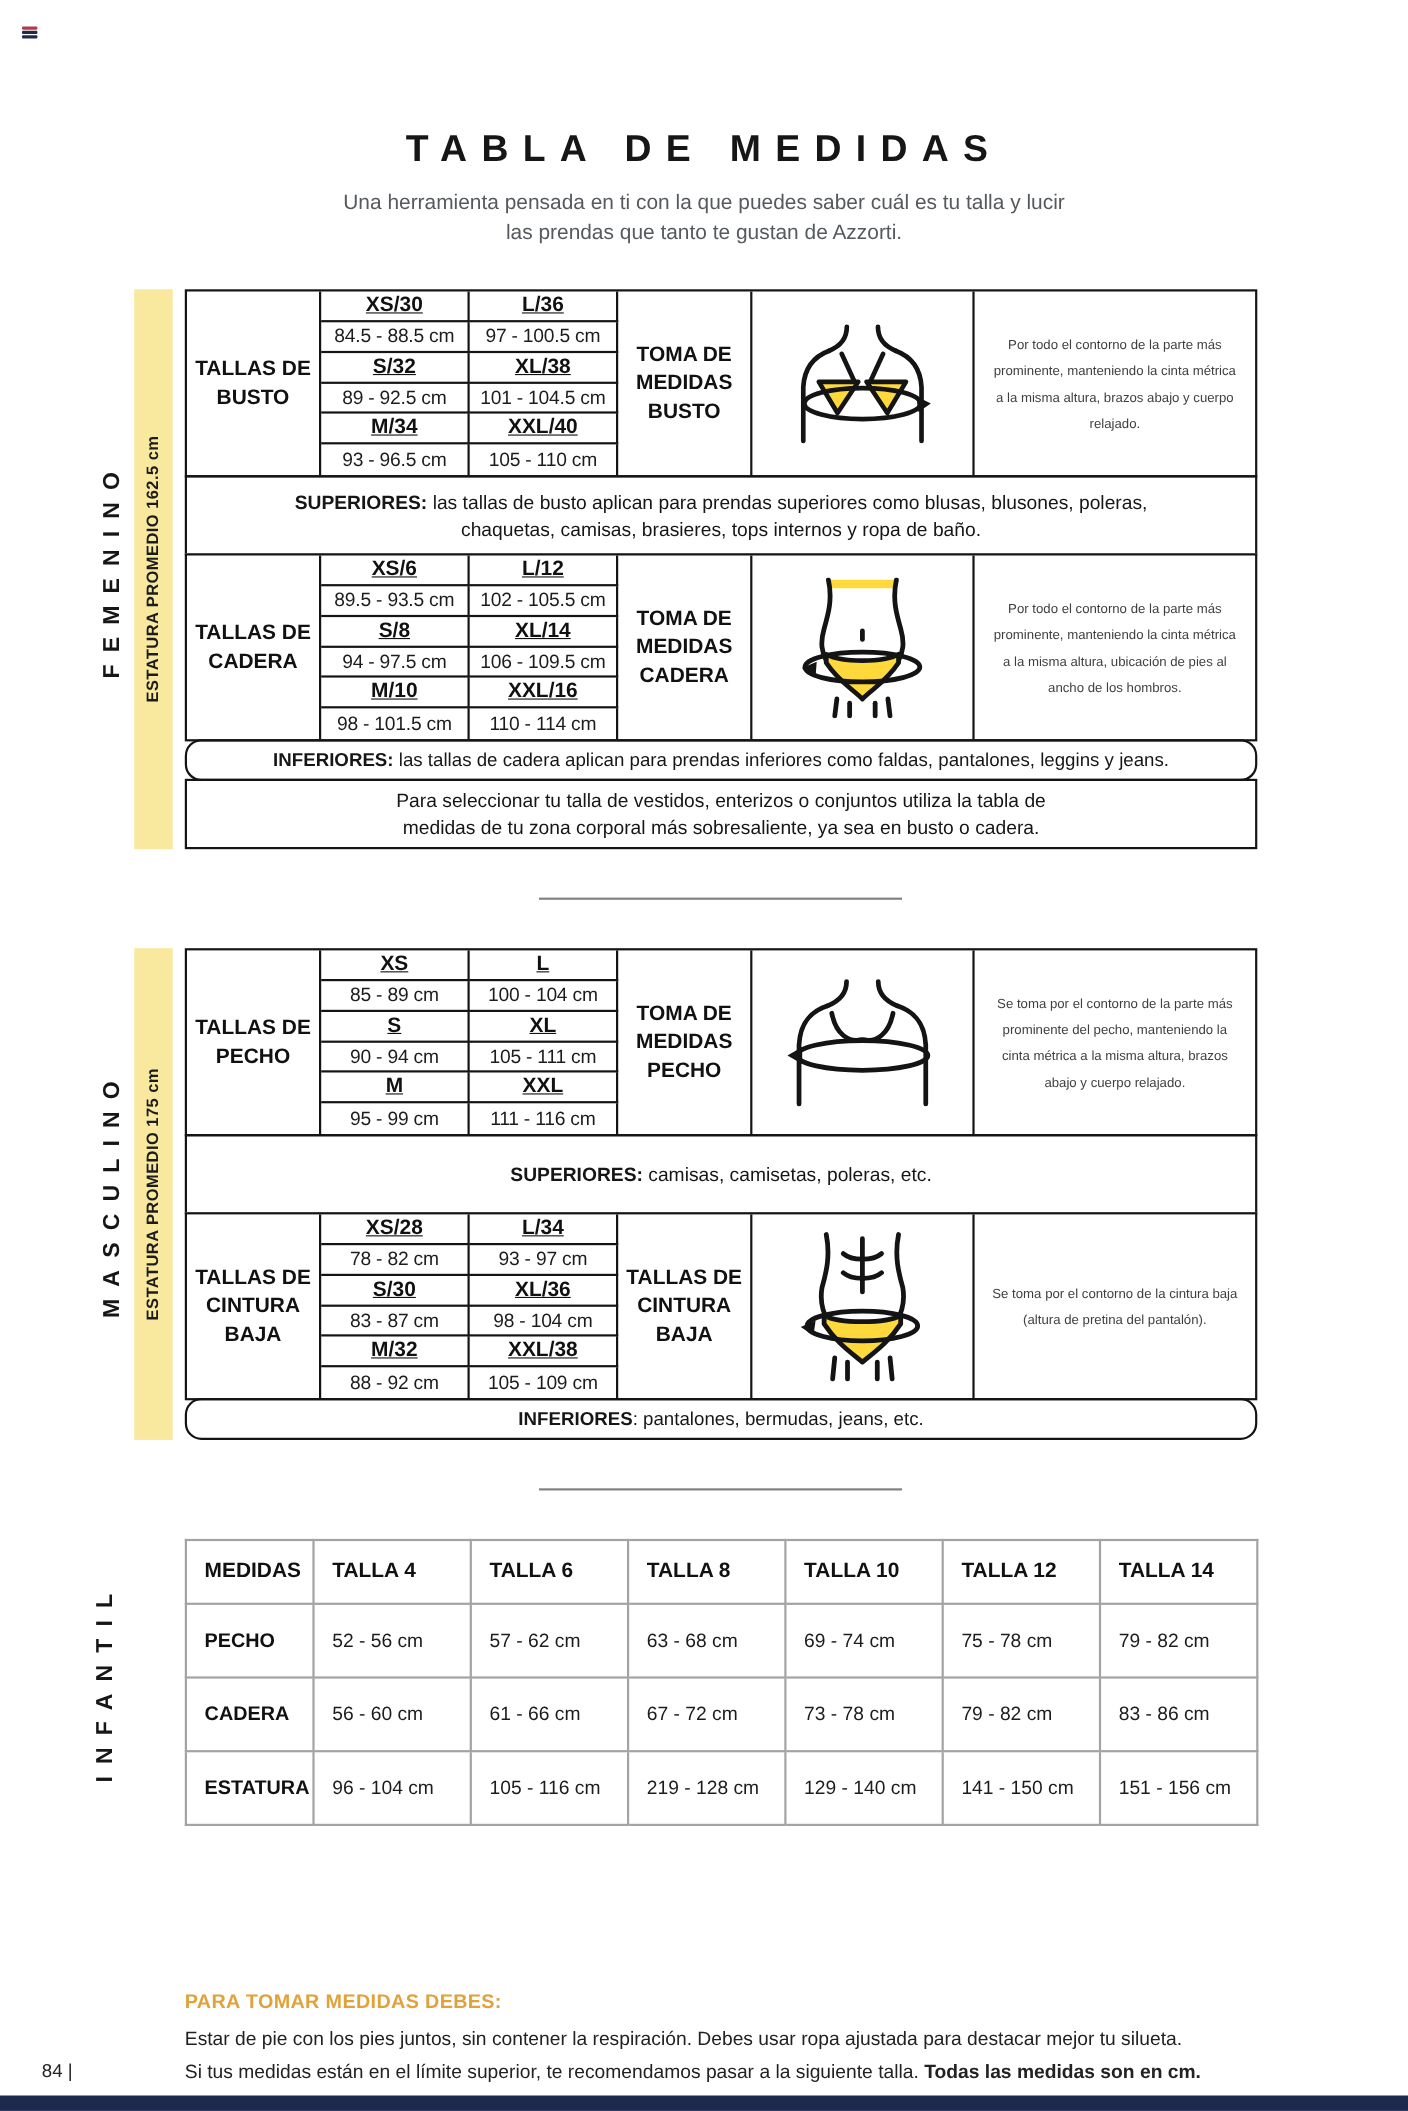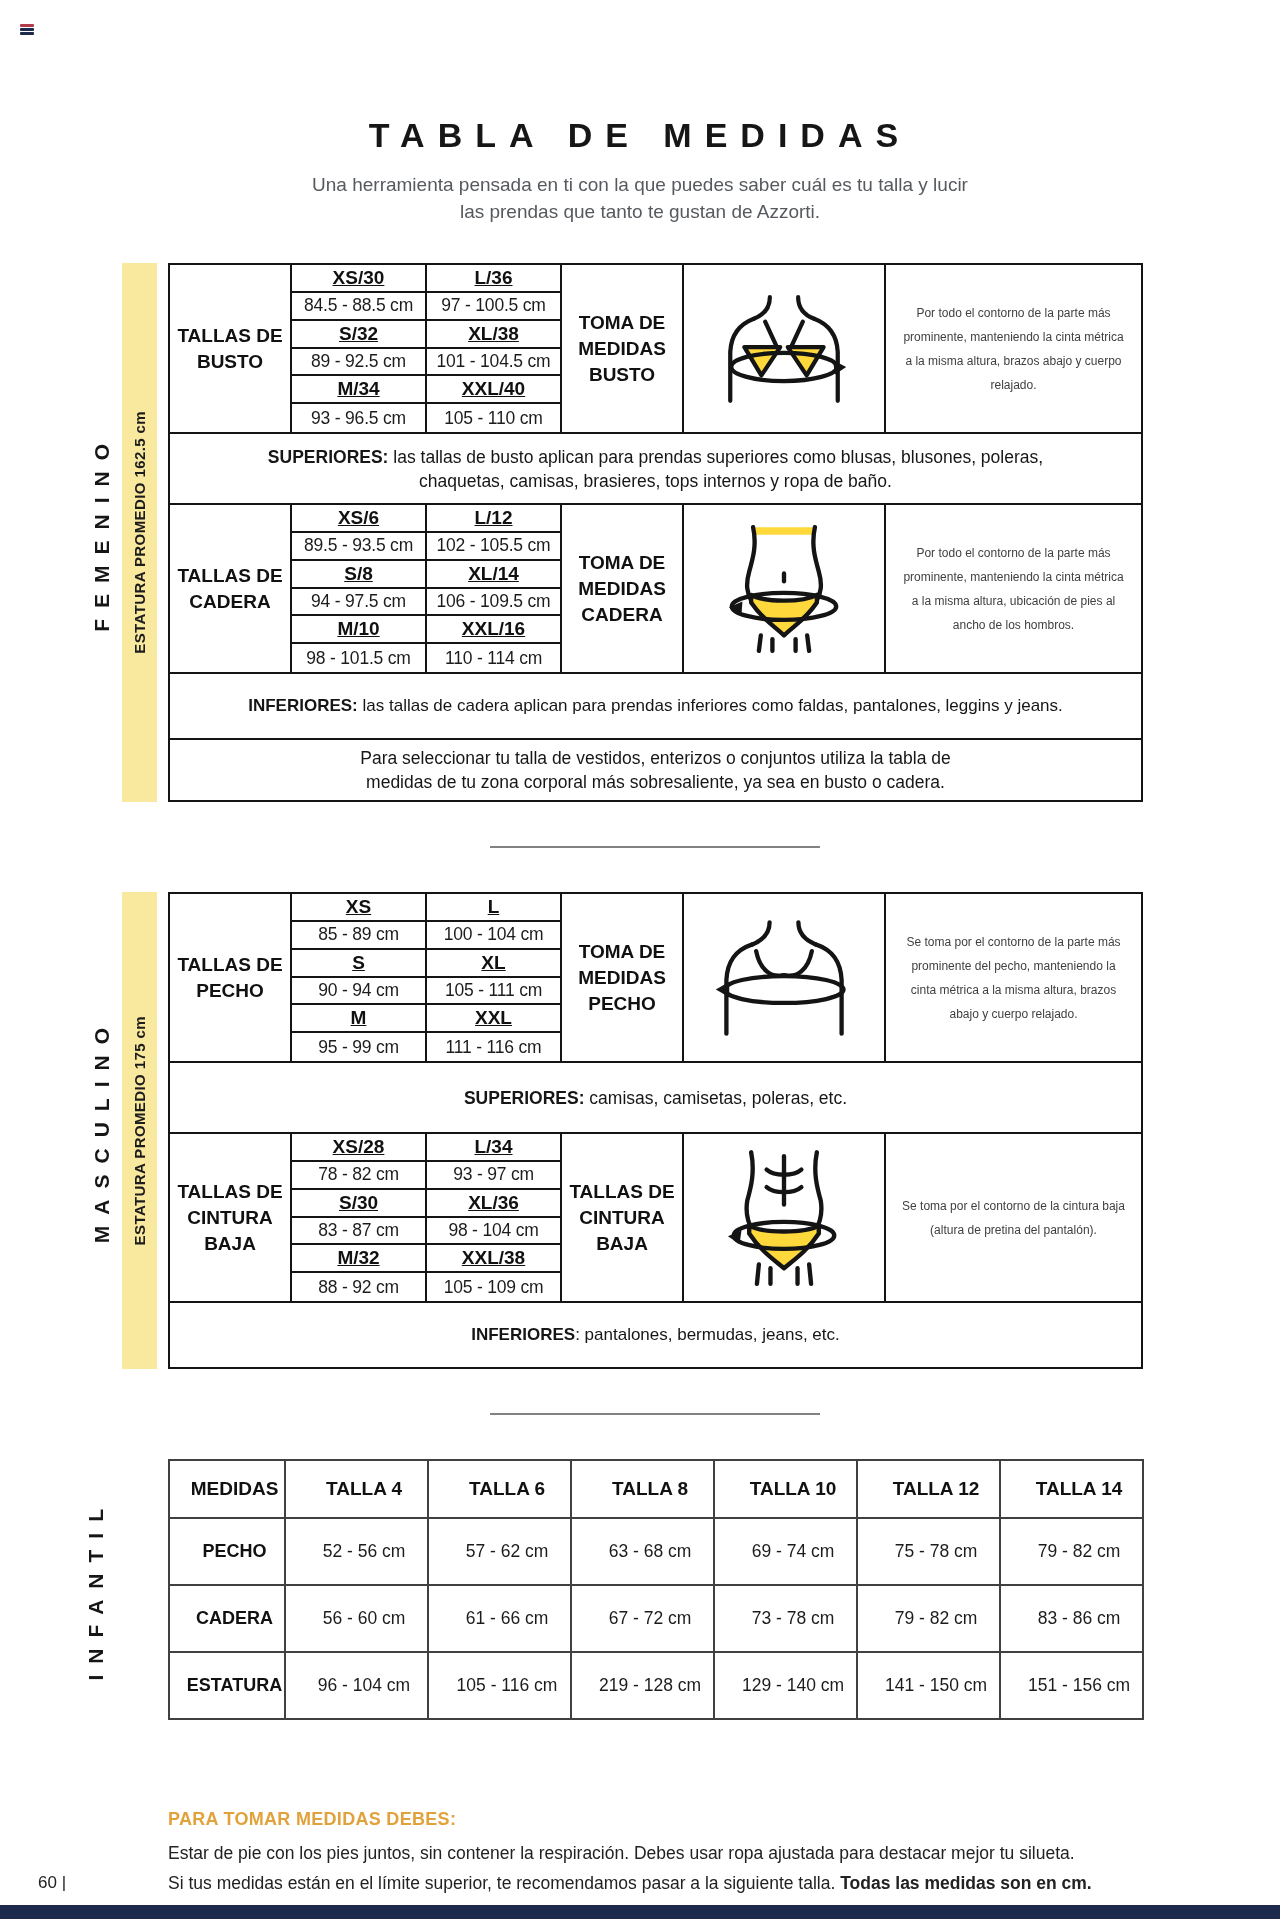--- a/index.html
+++ b/index.html
@@ -46,29 +46,29 @@
   .st-toma{width:122px;flex:0 0 122px;border-right:2px solid #141414;display:flex;align-items:center;justify-content:center;
     text-align:center;font-weight:bold;font-size:19px;line-height:26px;color:#111;padding:0 6px;box-sizing:border-box;}
   .st-icon{width:200px;flex:0 0 200px;border-right:2px solid #141414;display:flex;align-items:center;justify-content:center;}
   .st-desc{flex:1;display:flex;align-items:center;justify-content:center;text-align:center;
     font-size:12px;line-height:24px;color:#3f3f3f;padding:0 16px;}
   
   .note{border:2px solid #141414;box-sizing:border-box;display:flex;align-items:center;justify-content:center;
     text-align:center;font-size:17.5px;line-height:24px;color:#161616;padding:12px 10px;}
   .note b{font-weight:bold;}
   .note-lg{height:73px;}
-  .note-sm{height:68px;font-size:17px;}
+  .note-sm{height:38px;font-size:17px;border-radius:15px;}
   .note-md{height:64px;}
   .note .inner{max-width:800px;}
   .note-md .inner{max-width:600px;}
   
   .divider{width:330px;height:2px;background:#828282;margin:44px 0 44px 490px;}
   
   .kids-table{border-collapse:collapse;width:975px;table-layout:fixed;}
-  .kids-table th,.kids-table td{border:2px solid #404040;text-align:center;box-sizing:border-box;padding-left:16px;}
+  .kids-table th,.kids-table td{border:2px solid #a3a3a3;text-align:left;box-sizing:border-box;padding-left:16px;}
   .kids-table th{height:58px;font-size:19px;font-weight:bold;color:#111;}
   .kids-table td{height:67px;font-size:17.5px;color:#1c1c1c;}
   .kids-table td.row-label{font-weight:bold;font-size:18px;color:#111;}
   .kids-table col.c0{width:116px;}
   .kids-table col.cn{width:143px;}
   
   .footer{position:absolute;left:0;bottom:0;width:1280px;}
   .footer-inner{padding:0 60px 0 168px;}
   .footer-heading{color:#E2A23B;font-weight:bold;font-size:18px;letter-spacing:.3px;margin:0 0 12px 0;}
   .footer-line{font-size:17.5px;color:#222;margin:0 0 7px 0;line-height:23px;}
@@ -348,13 +348,13 @@
 </div>
 
 <div class="footer">
   <div class="footer-inner">
     <p class="footer-heading">PARA TOMAR MEDIDAS DEBES:</p>
     <p class="footer-line">Estar de pie con los pies juntos, sin contener la respiración. Debes usar ropa ajustada para destacar mejor tu silueta.</p>
     <p class="footer-line"><span>Si tus medidas están en el límite superior, te recomendamos pasar a la siguiente talla. </span><b>Todas las medidas son en cm.</b></p>
   </div>
   <div class="navy-bar"></div>
 </div>
-<div class="page-number">60 |</div>
+<div class="page-number">84 |</div>
 
 </body></html>

